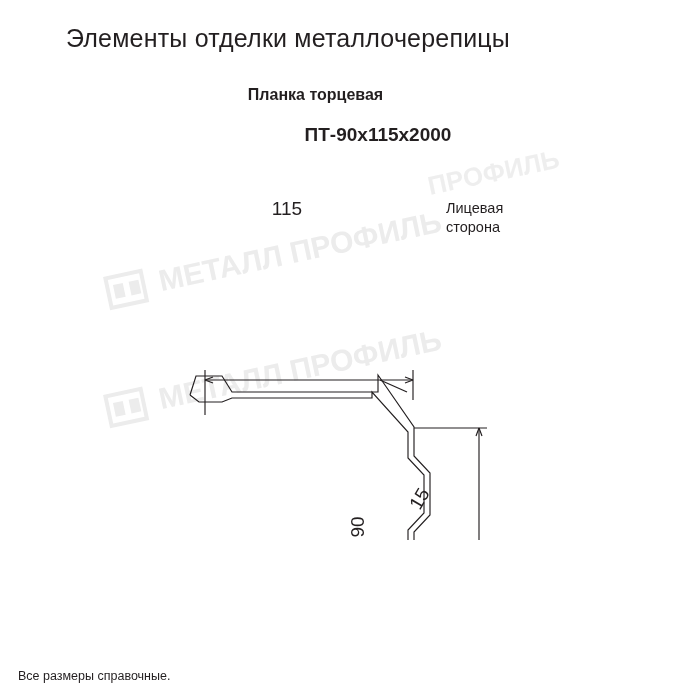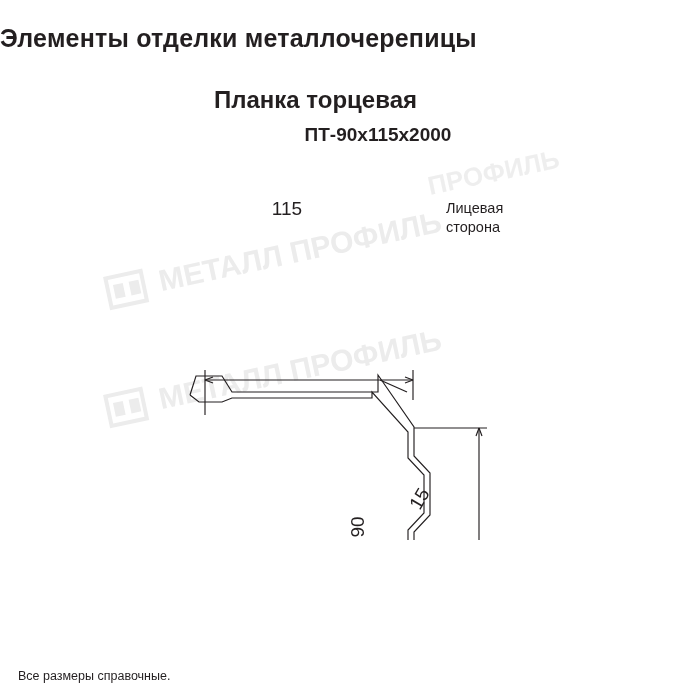--- a/index.html
+++ b/index.html
@@ -18,32 +18,32 @@
   .page {
     position: relative;
     width: 700px;
     height: 700px;
   }
   .title {
     position: absolute;
     top: 24px;
     left: 0;
     width: 576px;
-    text-align: left;
+    text-align: center;
     font-size: 25px;
-    font-weight: bold;
+    font-weight: normal;
     letter-spacing: 0.2px;
   }
   .subtitle {
     position: absolute;
     top: 86px;
     left: 0;
     width: 631px;
     text-align: center;
-    font-size: 24px;
+    font-size: 16px;
     font-weight: bold;
   }
   .code {
     position: absolute;
     top: 124px;
     left: 0;
     width: 700px;
     text-align: center;
     font-size: 19px;
     font-weight: bold;

